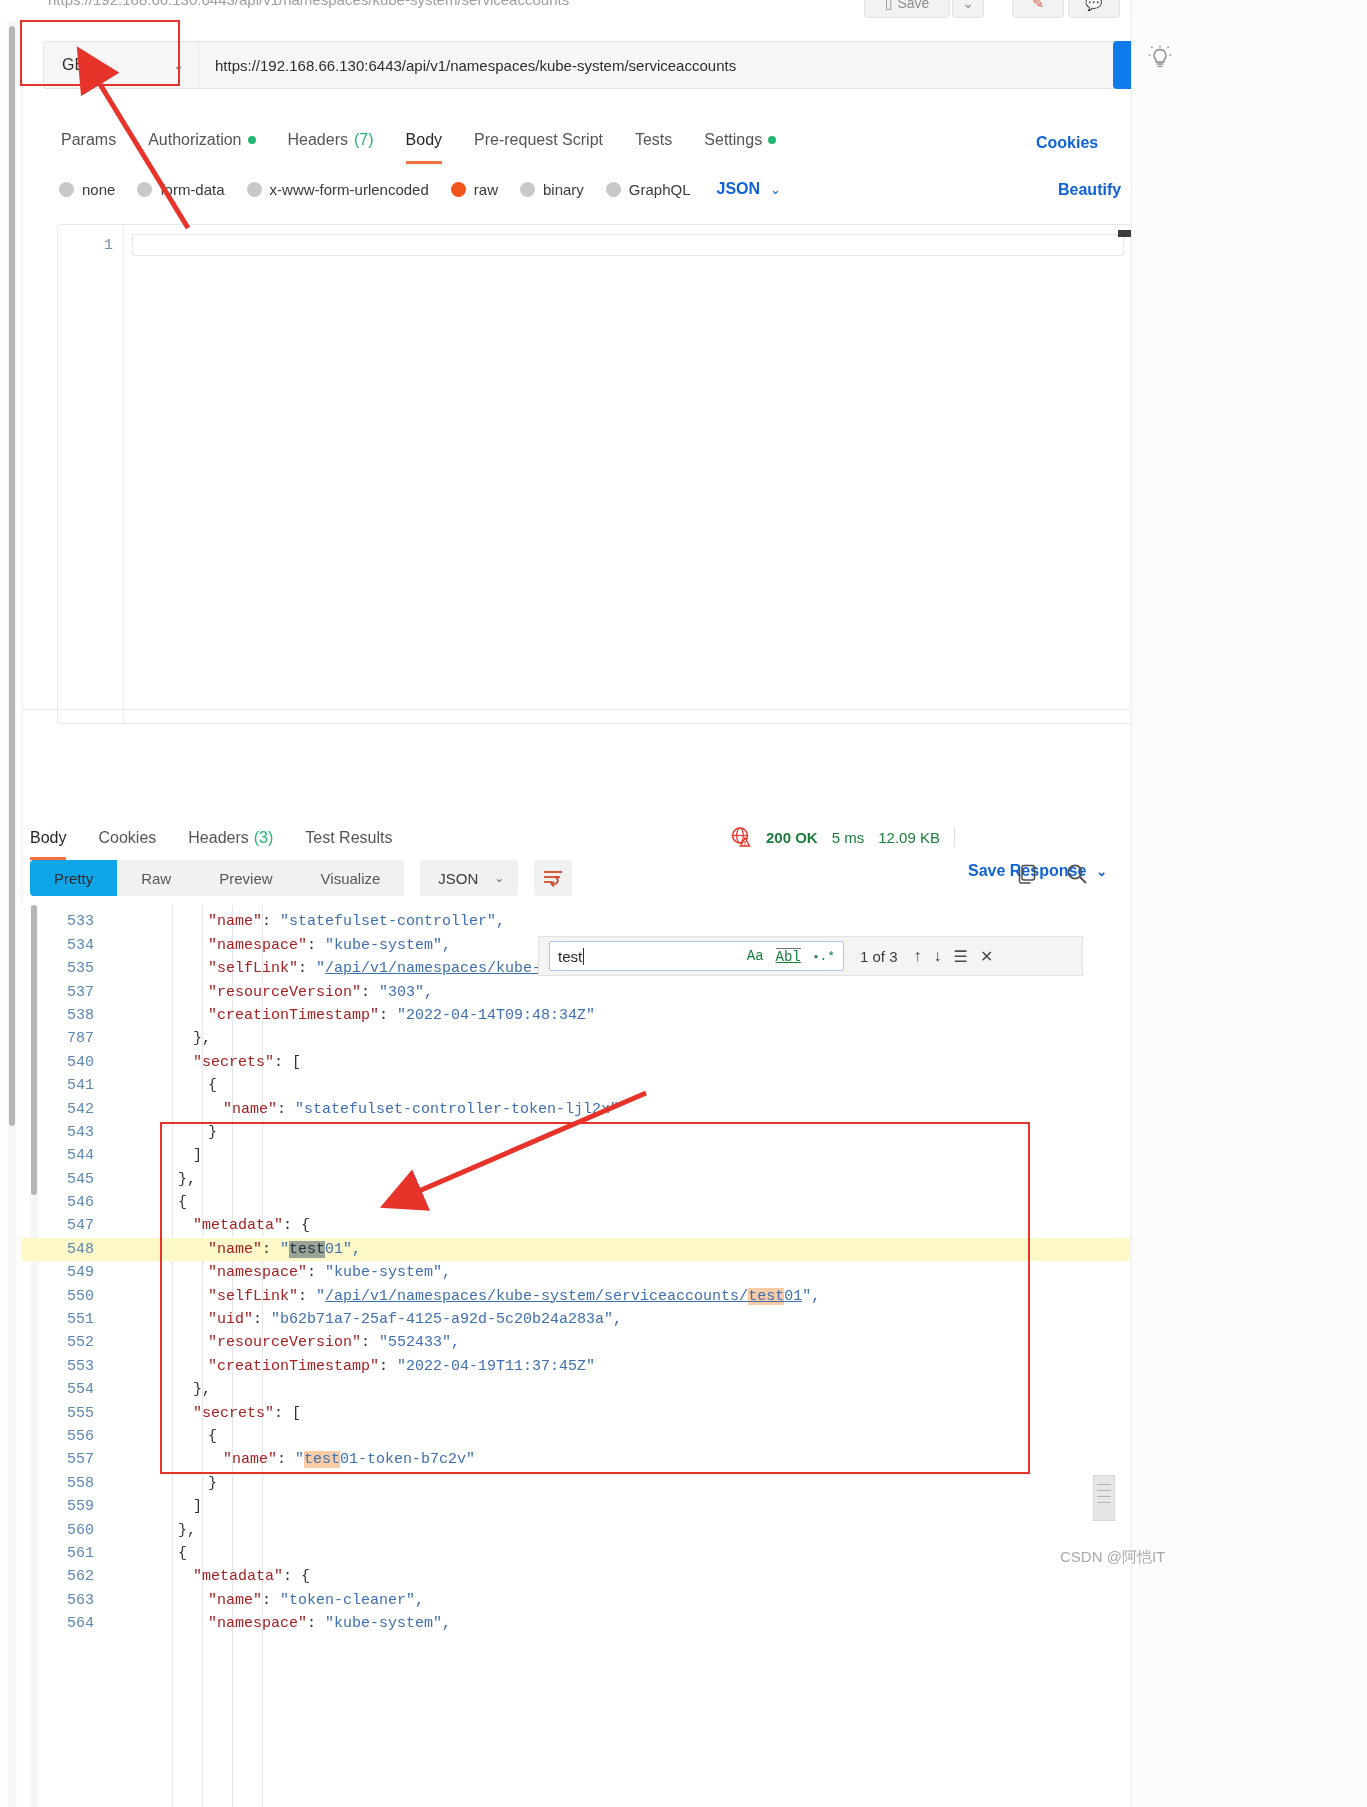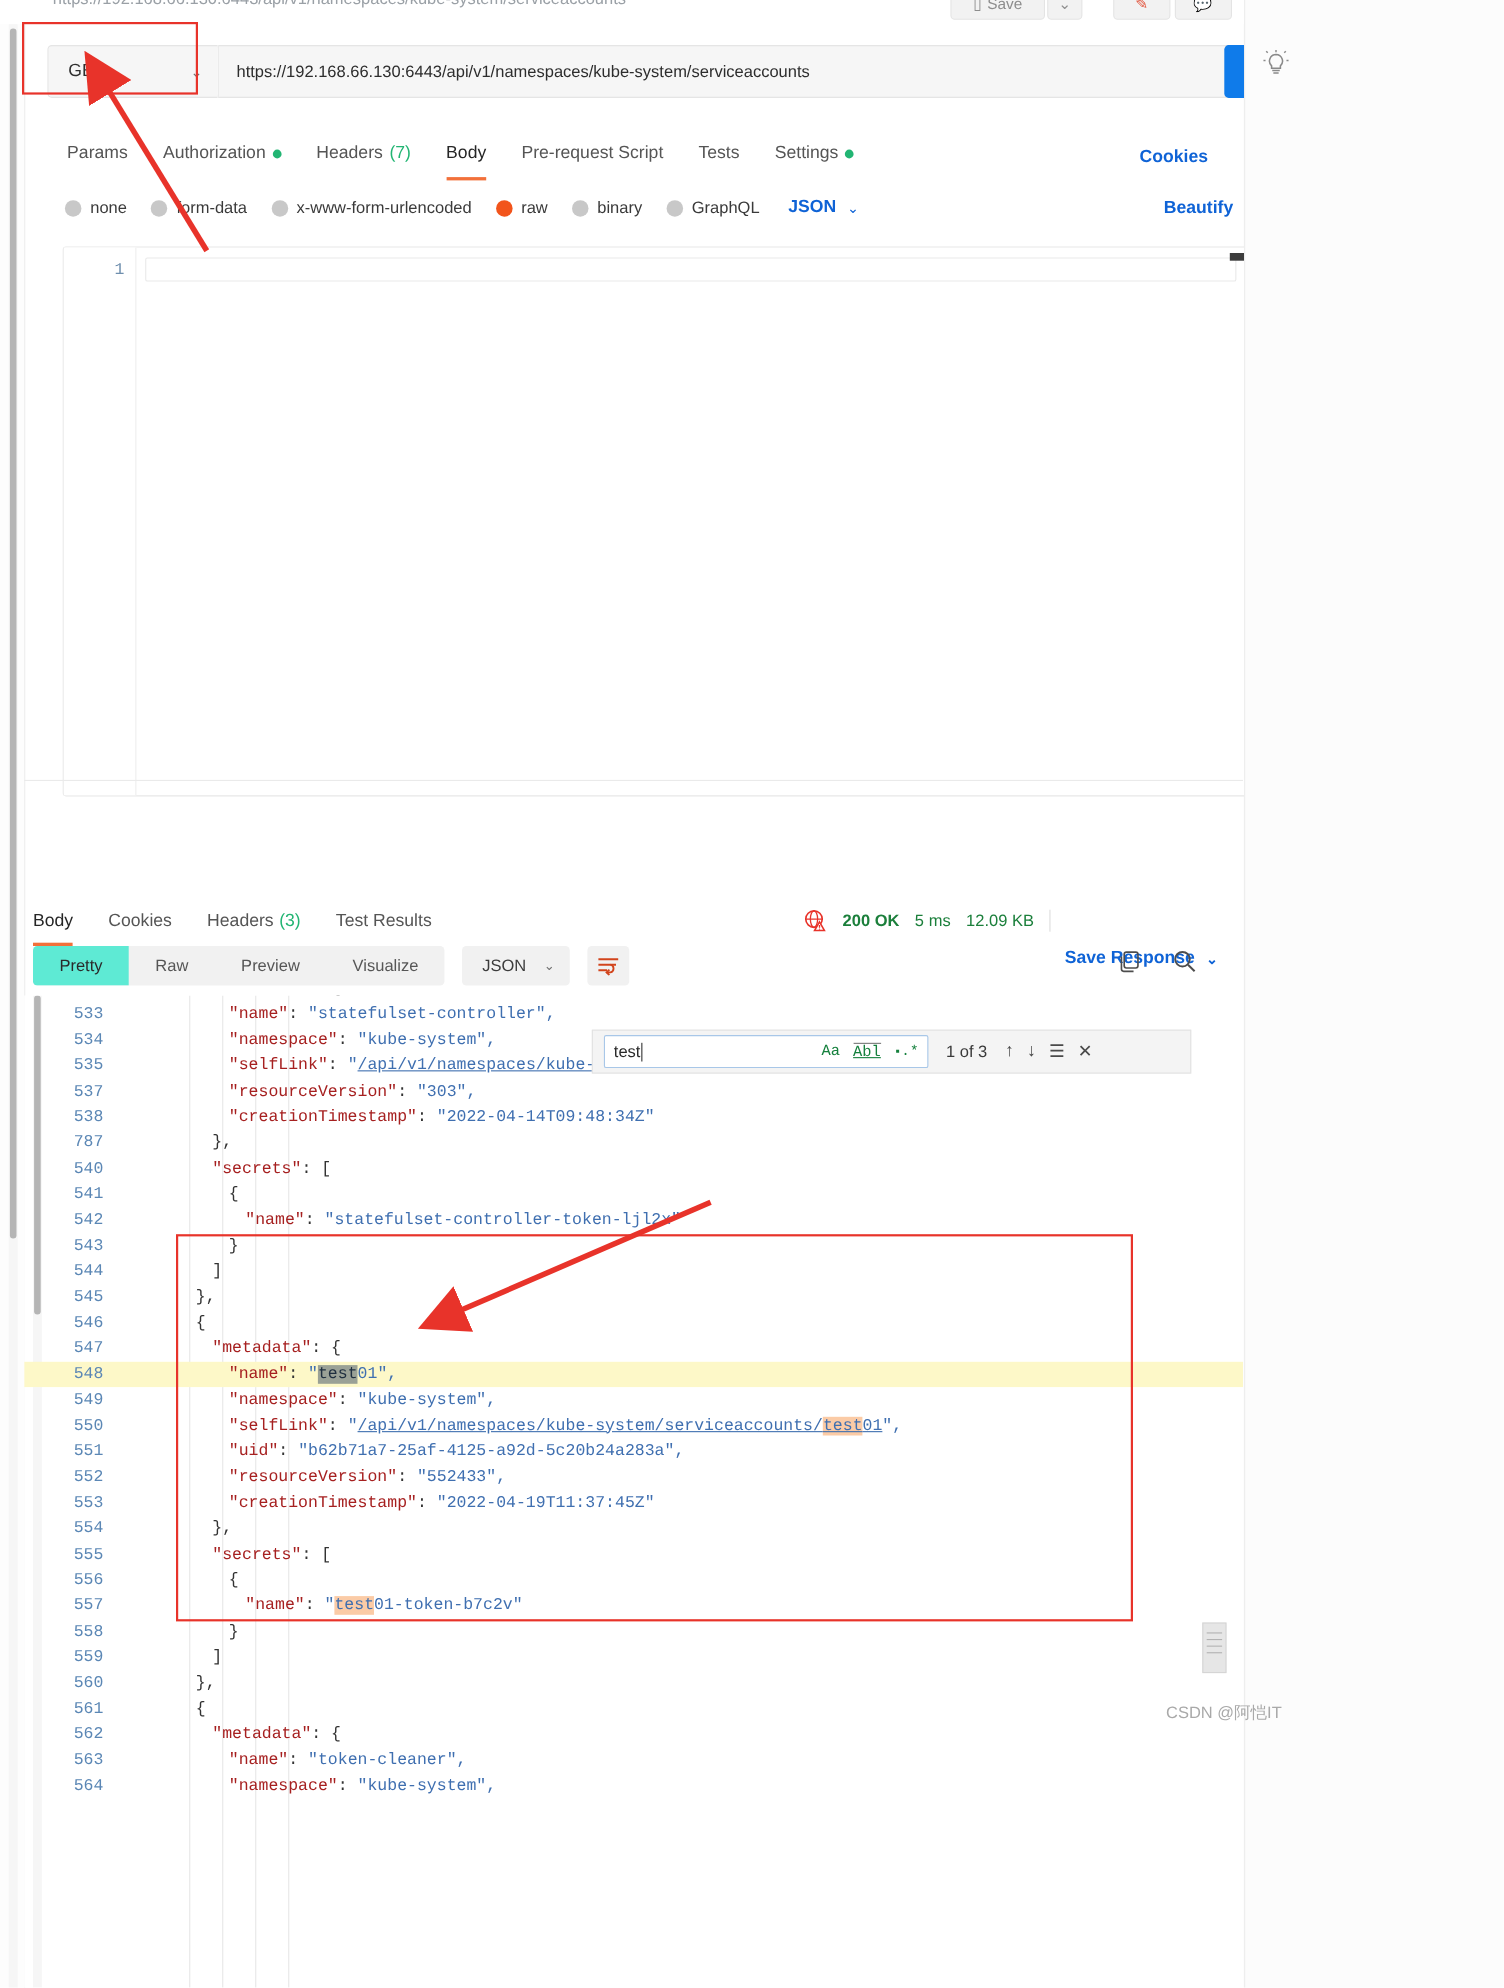--- a/index.html
+++ b/index.html
@@ -226,21 +226,21 @@
     display: flex; align-items: center; gap: 8px;
   }
   .seg {
     display: flex; background: #f1f1f1; border-radius: 4px; overflow: hidden;
     height: 36px;
   }
   .seg-item {
     padding: 0 24px; height: 36px; display: flex; align-items: center;
     font-size: 15px; color: #565656; cursor: pointer;
   }
-  .seg-item.active { background: #5eead4; color: #2a2a2a; }
+  .seg-item.active { background: #0ea5e9; color: #2a2a2a; }
   .sel-box {
     height: 36px; background: #f1f1f1; border-radius: 4px;
     display: flex; align-items: center; gap: 16px;
     padding: 0 14px 0 18px; font-size: 15px; color: #3c3c3c; cursor: pointer;
     margin-left: 8px;
   }
   .sel-box .caret { color: #6f6f6f; font-size: 12px; }
   .wrap-btn {
     width: 38px; height: 36px; background: #f1f1f1; border-radius: 4px;
     display: flex; align-items: center; justify-content: center; cursor: pointer;

